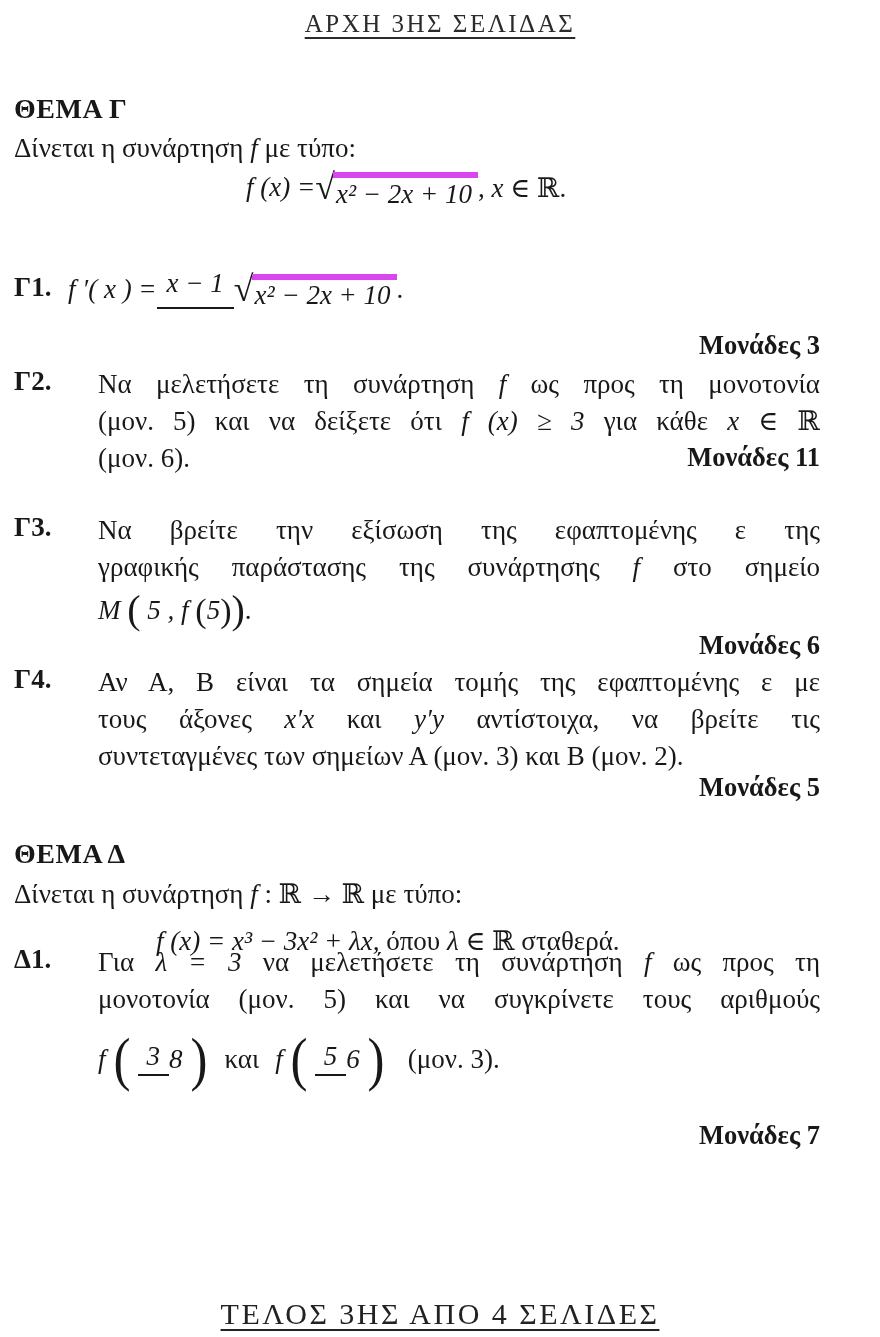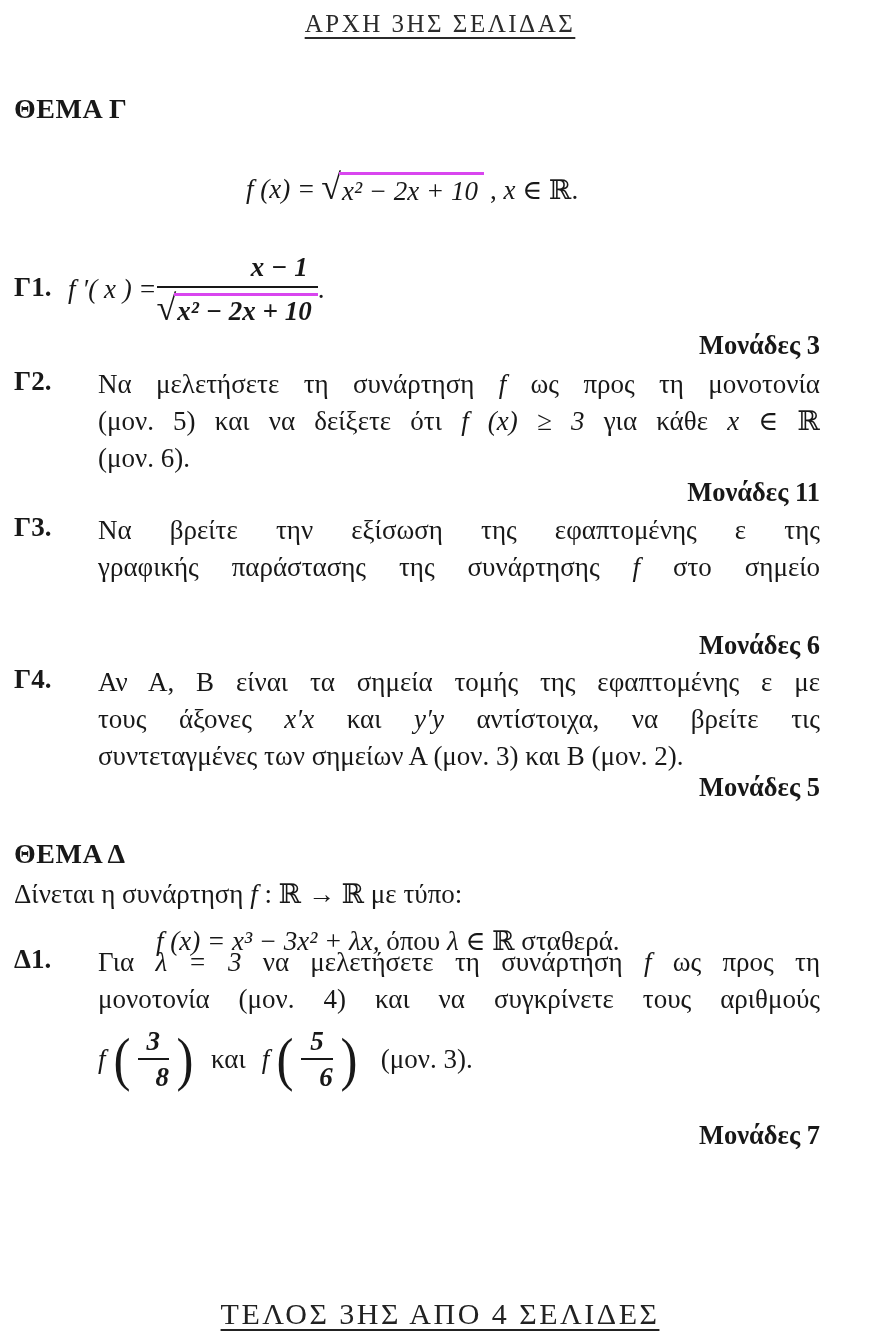--- a/index.html
+++ b/index.html
@@ -33,27 +33,27 @@
   .item .label { position: absolute; left: 0; top: 0; font-weight: bold; width: 54px; }
   .item .lines { margin-left: 84px; }
   .line { height: 37px; line-height: 37px; white-space: nowrap; }
   .line.just { white-space: normal; text-align: justify; text-align-last: justify; }
   .line.tall { height: 48px; line-height: 48px; }
 
   .marks { position: absolute; left: 14px; right: 60px; text-align: right;
            font-weight: bold; font-size: 26.5px; }
 
   
-  .display-formula { position: absolute; display: flex; align-items: center; gap: 6px; }
+  .display-formula { position: absolute; display: flex; align-items: flex-start; }
   .sqrt { display: inline-flex; align-items: flex-start; white-space: nowrap; }
   .sqrt .sign { font-style: normal; font-size: 36px; line-height: 30px; margin-right: -2px; }
-  .sqrt .rad { border-top: 3px solid #d946ef; padding: 1px 6px 0 3px; }
+  .sqrt .rad { border-top: 6px solid #d946ef; padding: 1px 6px 0 3px; }
 
-  .frac { display: inline-flex; flex-direction: column; text-align: right;
-          vertical-align: middle; font-weight: bold; }
+  .frac { display: inline-flex; text-align: right;
+          vertical-align: middle; }
   .frac .num { border-bottom: 2px solid #181818; padding: 0 10px 4px; line-height: 1.05; }
   .frac .den { padding-top: 5px; line-height: 1.05; }
   .frac.small .num { padding: 0 9px 3px; }
   .frac.small .den { padding-top: 3px; }
 
   
   .g1content { display: flex; align-items: center; margin-left: 54px; gap: 16px; }
   .g1content .eq { display: flex; align-items: center; }
 
   
@@ -66,20 +66,21 @@
 <body>
 
 <div class="page">
 
   <div class="abs center-row" style="top:8px">
     <span class="runhead underlined">ΑΡΧΗ 3ΗΣ ΣΕΛΙΔΑΣ</span>
   </div>
 
   <div class="abs theme-title" style="top:93px; left:14px">ΘΕΜΑ Γ</div>
 
+  <div class="abs intro-line" style="top:133px; left:14px"><span>Δίνεται η συνάρτηση </span><span class="seg-i">f</span><span> με τύπο:</span></div>
 
   <div class="display-formula" style="top:172px; left:246px">
     <span class="i">f (x) = </span>
     <span class="sqrt">
       <span class="sign">√</span>
       <span class="rad i">x² − 2x + 10</span>
     </span>
     <span><span> , </span><span class="seg-i">x</span><span> ∈ ℝ.</span></span>
   </div>
 
@@ -104,27 +105,28 @@
   <div class="marks" style="top:330px">Μονάδες 3</div>
 
   <section class="item" style="top:366px">
     <span class="label">Γ2.</span>
     <div class="lines">
       <div class="line just"><span>Να μελετήσετε τη συνάρτηση </span><span class="seg-i">f</span><span> ως προς τη μονοτονία</span></div>
       <div class="line just"><span>(μον. 5) και να δείξετε ότι </span><span class="seg-i">f (x) ≥ 3</span><span> για κάθε </span><span class="seg-i">x</span><span> ∈ ℝ</span></div>
       <div class="line"><span>(μον. 6).</span></div>
     </div>
   </section>
-  <div class="marks" style="top:477px">Μονάδες 11</div>
+  <div class="marks" style="top:442px">Μονάδες 11</div>
 
   <section class="item" style="top:512px">
     <span class="label">Γ3.</span>
     <div class="lines">
       <div class="line just"><span>Να βρείτε την εξίσωση της εφαπτομένης ε της</span></div>
       <div class="line just"><span>γραφικής παράστασης της συνάρτησης </span><span class="seg-i">f</span><span> στο σημείο</span></div>
+      <div class="line tall"><span class="seg-i">M </span><span class="seg-p1">(</span><span class="seg-i"> 5 , </span><span class="seg-i">f </span><span class="seg-p2">(</span><span class="seg-i">5</span><span class="seg-p2">)</span><span class="seg-p1">)</span><span>.</span></div>
     </div>
   </section>
   <div class="marks" style="top:630px">Μονάδες 6</div>
 
   <section class="item" style="top:664px">
     <span class="label">Γ4.</span>
     <div class="lines">
       <div class="line just"><span>Αν Α, Β είναι τα σημεία τομής της εφαπτομένης ε με</span></div>
       <div class="line just"><span>τους άξονες </span><span class="seg-i">x′x</span><span> και </span><span class="seg-i">y′y</span><span> αντίστοιχα, να βρείτε τις</span></div>
       <div class="line"><span>συντεταγμένες των σημείων Α (μον. 3) και Β (μον. 2).</span></div>
@@ -135,21 +137,21 @@
   <div class="abs theme-title" style="top:838px; left:14px">ΘΕΜΑ Δ</div>
 
   <div class="abs intro-line" style="top:878px; left:14px"><span>Δίνεται η συνάρτηση </span><span class="seg-i">f</span><span> : ℝ → ℝ με τύπο:</span></div>
 
   <div class="abs intro-line" style="top:925px; left:156px"><span class="seg-i">f (x) = x³ − 3x² + λx,</span><span> όπου </span><span class="seg-i">λ</span><span> ∈ ℝ σταθερά.</span></div>
 
   <section class="item" style="top:944px">
     <span class="label">Δ1.</span>
     <div class="lines">
       <div class="line just"><span>Για </span><span class="seg-i">λ = 3</span><span> να μελετήσετε τη συνάρτηση </span><span class="seg-i">f</span><span> ως προς τη</span></div>
-      <div class="line just"><span>μονοτονία (μον. 4) και να συγκρίνετε τους αριθμούς</span></div>
+      <div class="line just"><span>μονοτονία (μον. 5) και να συγκρίνετε τους αριθμούς</span></div>
       <div class="compare">
         <span class="i">f</span>
         <span class="bigp">(</span>
         <span class="frac small">
           <span class="num i">3</span>
           <span class="den i">8</span>
         </span>
         <span class="bigp">)</span>
         <span class="mid">και</span>
         <span class="i">f</span>

